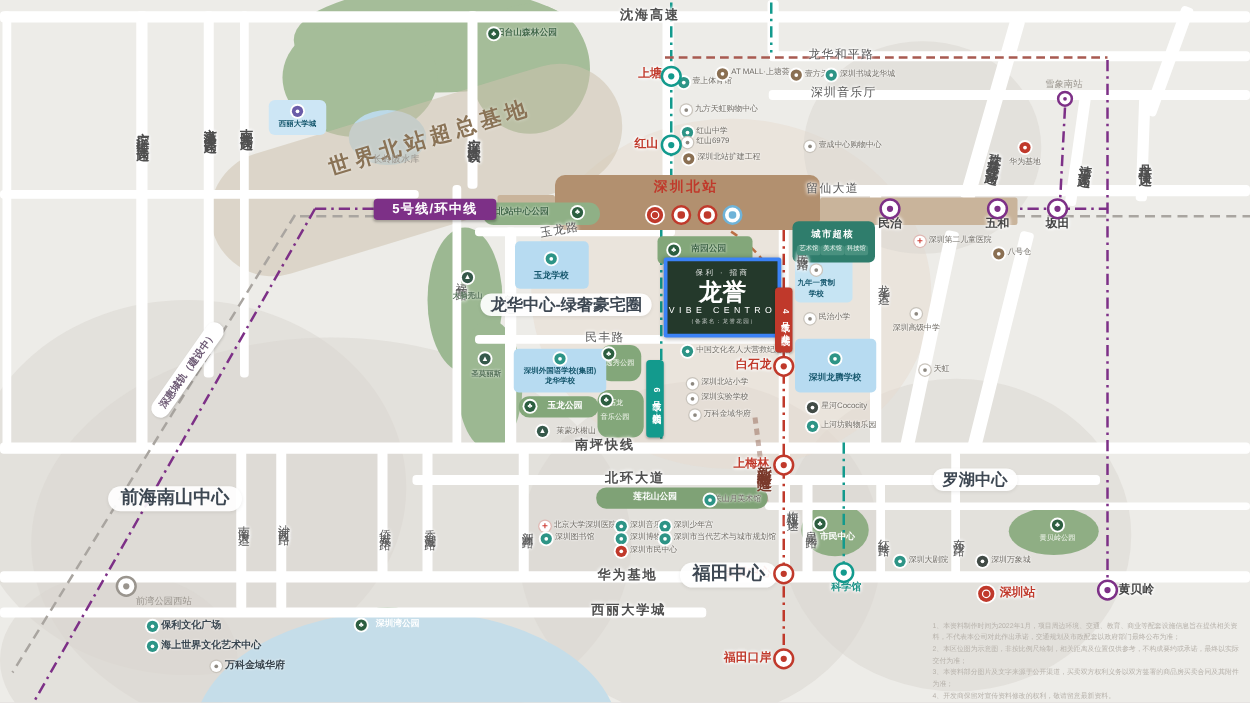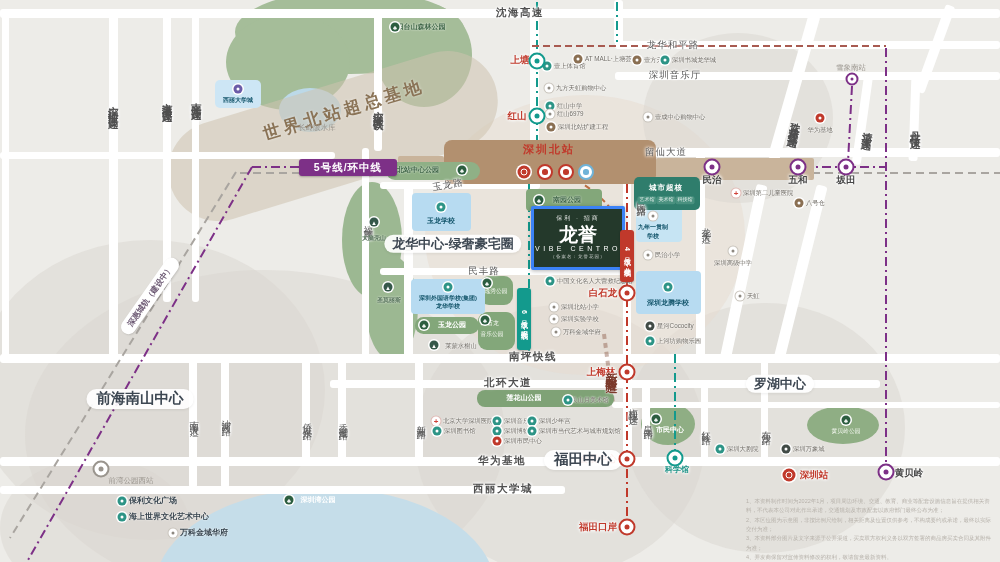--- a/index.html
+++ b/index.html
@@ -393,21 +393,21 @@
     </div>
     <div class="lbl hw" style="left: 520px; top: 13px;">沈海高速</div>
     <div class="lbl rd" style="left: 673px; top: 45px;">龙华和平路</div>
     <div class="lbl rd" style="left: 675px; top: 75px;">深圳音乐厅</div>
     <div class="lbl rd" style="left: 666px; top: 152px;">留仙大道</div>
     <div class="lbl rd" style="left: 448px; top: 185px; transform: translate(-50%, -50%) rotate(-10deg);">玉龙路</div>
     <div class="lbl rd v" style="left: 407px; top: 232px;">新区大道</div>
     <div class="lbl rd v" style="left: 641px; top: 198px;">民塘路</div>
     <div class="lbl rd" style="left: 436px; top: 271px; margin-left: 48px;">民丰路</div>
     <div class="lbl rd v" style="left: 706px; top: 225px;">龙华大道</div>
-    <div class="lbl hw" style="left: 520px; top: 357px; padding-left: 26px;">南坪快线</div>
+    <div class="lbl hw" style="left: 471px; top: 357px; padding-left: 26px;">南坪快线</div>
     <div class="lbl hw" style="left: 508px; top: 383px;">北环大道</div>
     <div class="lbl hw" style="left: 502px; top: 461px;">华为基地</div>
     <div class="lbl hw" style="left: 503px; top: 489px;">西丽大学城</div>
     <div class="lbl rd v" style="left: 633px; top: 406px;">梅观快速</div>
     <div class="lbl rd v" style="left: 648px; top: 421px;">皇岗路</div>
     <div class="lbl rd v" style="left: 706px; top: 427px;">红岭路</div>
     <div class="lbl rd v" style="left: 766px; top: 427px;">布沙路</div>
     <div class="lbl rd v" style="left: 421px; top: 421px;">新洲路</div>
     <div class="lbl rd v" style="left: 343px; top: 421px;">香蜜湖路</div>
     <div class="lbl rd v" style="left: 226px; top: 417px;">沙河西路</div>

